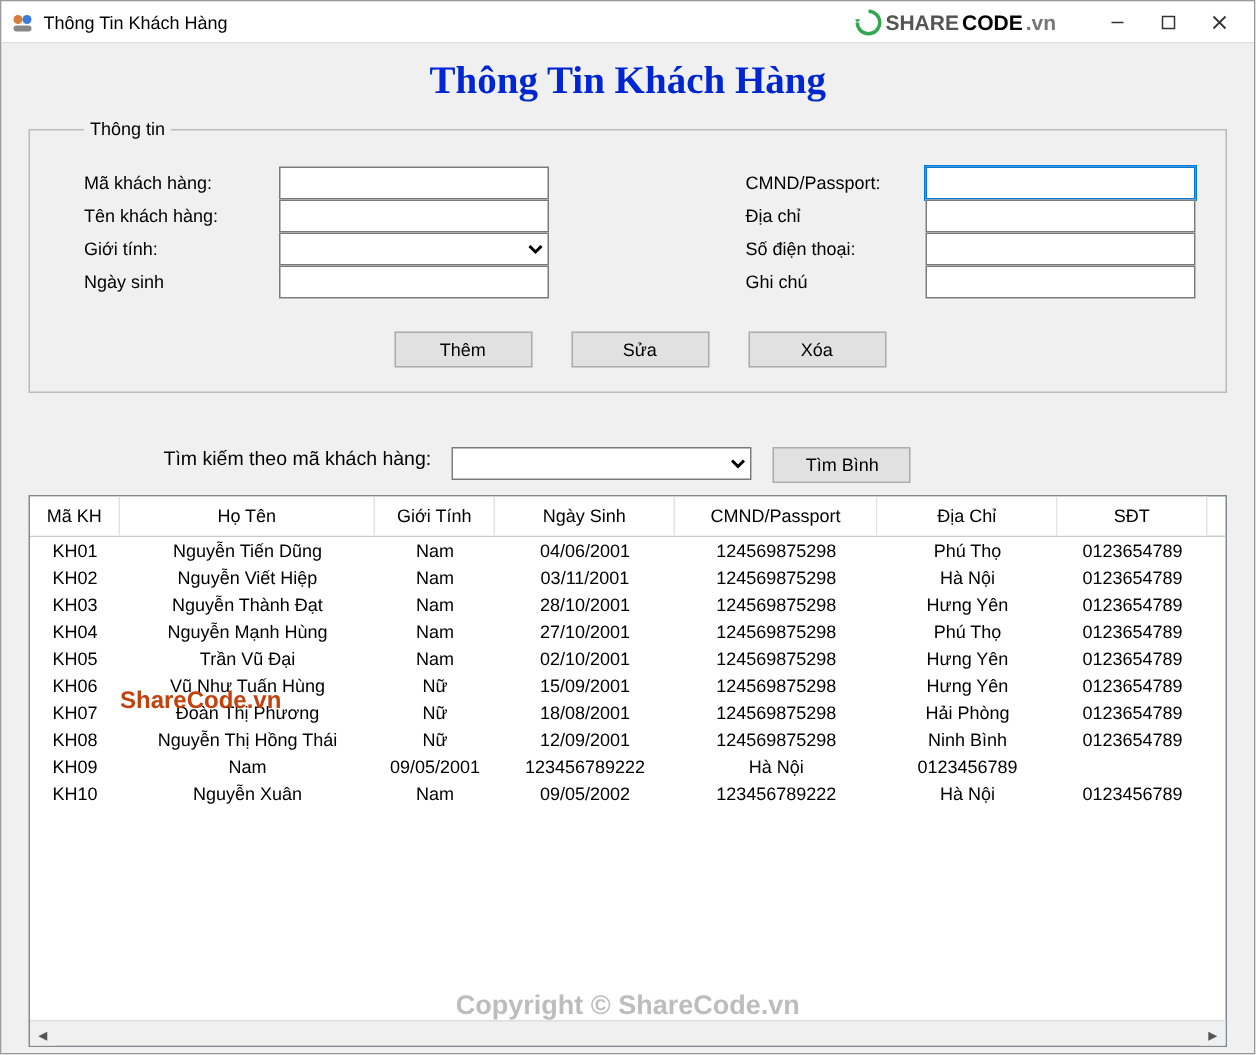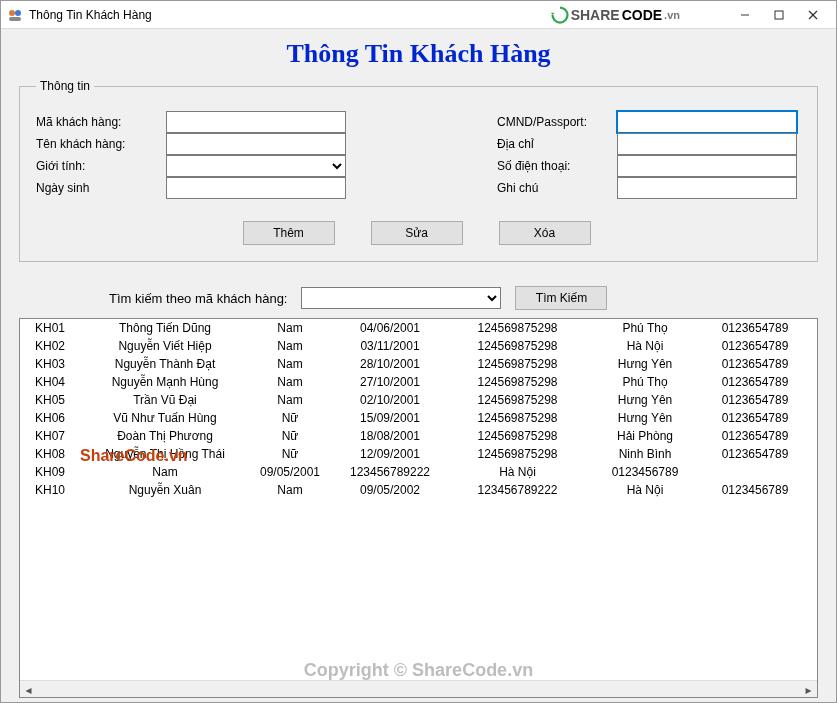--- a/index.html
+++ b/index.html
@@ -26,46 +26,46 @@
     padding: 0 6px;
     border-bottom: 1px solid #ddd;
   }
   .titlebar .app-icon {
     width: 16px; height: 16px; margin-right: 6px;
     display:inline-flex;align-items:center;justify-content:center;
   }
   .titlebar .title { flex: 1; font-size: 12px; }
   .titlebar .brand {
     display: flex; align-items: center; gap: 2px;
-    margin-right: 48px;
+    margin-right: 24px;
     font-weight: bold; font-size: 14px;
     color: #2fa84f;
   }
-  .titlebar .brand .tail { color:#777; font-size:11px; }
+  .titlebar .brand .tail { color:#777; font-size:14px; }
   .winbtn {
     width: 34px; height: 22px; display:flex;align-items:center;justify-content:center;
     color:#333;
   }
   .client {
     flex:1;
     background:#f0f0f0;
     padding: 8px 18px 4px 18px;
     display:flex; flex-direction:column;
   }
   .page-title {
     text-align:center;
     font-family: "Times New Roman", serif;
     font-weight: bold;
     font-size: 26px;
     color: #0026d1;
     margin: 2px 0 10px 0;
   }
   fieldset.info {
     border: 1px solid #bbb;
-    padding: 18px 20px 16px 16px;
+    padding: 18px 20px 16px 36px;
     margin: 0 0 18px 0;
   }
   fieldset.info legend { font-size:12px; padding: 0 4px; }
   .form-grid {
     display:grid;
     grid-template-columns: 130px 180px 1fr 120px 180px;
     align-items:center;
   }
   .form-grid .spacer { }
   .form-grid label { font-size:12px; }
@@ -73,32 +73,32 @@
     height: 22px;
     border: 1px solid #7a7a7a;
     background:#fff;
     padding: 1px 4px;
     font-size:12px;
     width: 100%;
   }
   .txt.focus { border-color:#0078d7; outline:1px solid #0078d7; }
   select.txt { appearance:auto; }
   .btn-row {
-    display:flex; justify-content:center; gap:36px;
+    display:flex; justify-content:center; gap:26px;
     margin-top: 22px;
   }
   button.win {
     min-width: 92px; height:24px;
     background:#e1e1e1; border:1px solid #adadad;
     font-size:12px;
     padding:0 10px;
   }
   .search-row {
-    display:flex; align-items:center; gap:14px;
-    margin: 6px 0 8px 90px;
+    display:flex; align-items:flex-start; gap:14px;
+    margin: 18px 0 8px 90px;
   }
   .search-row label { font-size:13px; }
   .search-row select { width: 200px; height:22px; border:1px solid #7a7a7a; background:#fff; }
   .grid-wrap {
     flex:1;
     border:1px solid #828790;
     background:#fff;
     overflow:hidden;
     position:relative;
     display:flex; flex-direction:column;
@@ -230,28 +230,37 @@
       <div class="btn-row">
         <button class="win">Thêm</button>
         <button class="win">Sửa</button>
         <button class="win">Xóa</button>
       </div>
     </fieldset>
 
     <div class="search-row">
       <label>Tìm kiếm theo mã khách hàng:</label>
       <select><option></option></select>
-      <button class="win">Tìm Kiếm</button>
+      <button class="win">Tìm Bình</button>
     </div>
 
     <div class="grid-wrap">
+      <div class="grid-header">
+        <div class="hcell">Mã KH</div>
+        <div class="hcell">Họ Tên</div>
+        <div class="hcell">Giới Tính</div>
+        <div class="hcell">Ngày Sinh</div>
+        <div class="hcell">CMND/Passport</div>
+        <div class="hcell">Địa Chỉ</div>
+        <div class="hcell">SĐT</div>
+      </div>
       <div class="grid-body" id="grid-body">
           <div class="row">
             <div class="cell">KH01</div>
-            <div class="cell">Thông Tiến Dũng</div>
+            <div class="cell">Nguyễn Tiến Dũng</div>
             <div class="cell">Nam</div>
             <div class="cell">04/06/2001</div>
             <div class="cell">124569875298</div>
             <div class="cell">Phú Thọ</div>
             <div class="cell">0123654789</div>
           </div>
           <div class="row">
             <div class="cell">KH02</div>
             <div class="cell">Nguyễn Viết Hiệp</div>
             <div class="cell">Nam</div>

